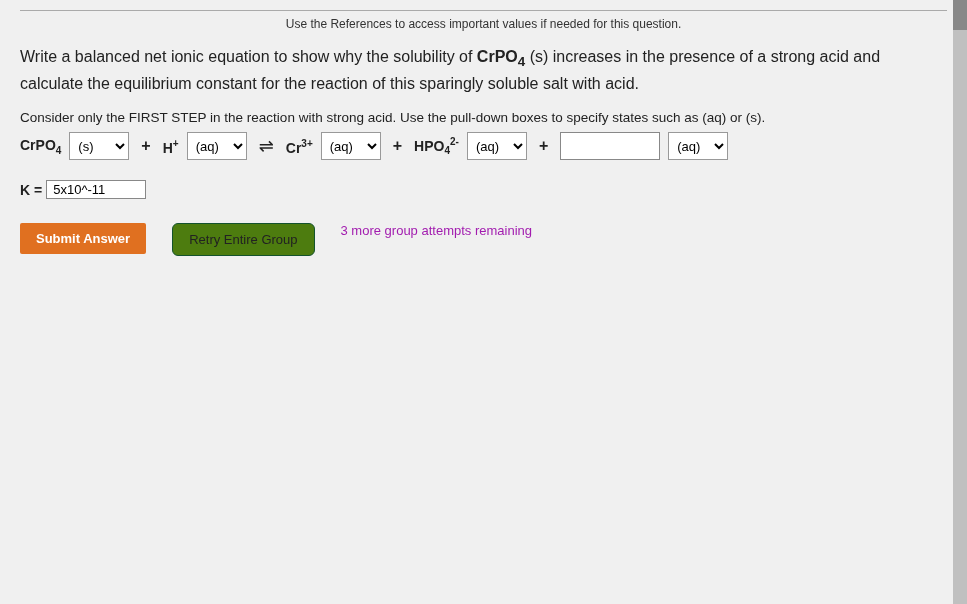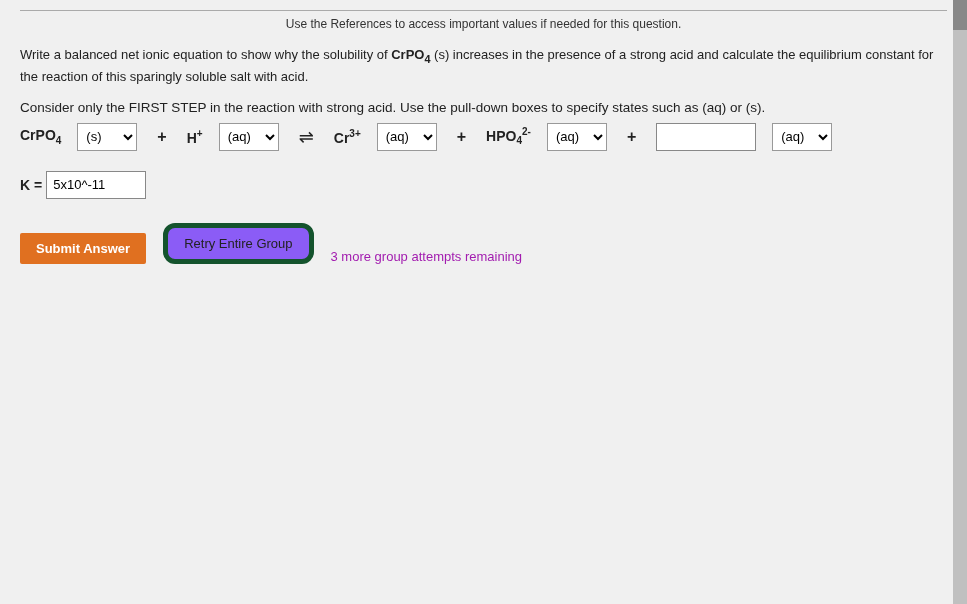--- a/index.html
+++ b/index.html
@@ -21,36 +21,36 @@
     }
     .references-bar {
       text-align: center;
       font-size: 12px;
       color: #333;
       margin-bottom: 14px;
       border-top: 1px solid #aaa;
       padding-top: 6px;
     }
     .question-text {
-      font-size: 13px;
+      font-size: 16px;
       color: #222;
       margin-bottom: 12px;
       line-height: 1.5;
     }
     .consider-text {
       font-size: 13.5px;
       color: #222;
       margin-bottom: 4px;
       line-height: 1.5;
     }
     .equation-row {
       display: flex;
       align-items: center;
       flex-wrap: wrap;
-      gap: 16px;
+      gap: 8px;
       margin-bottom: 20px;
     }
     .chem-formula {
       font-size: 14px;
       font-weight: bold;
       color: #222;
     }
     .chem-formula sup, .chem-formula sub {
       font-size: 10px;
     }
@@ -83,46 +83,46 @@
       font-size: 14px;
       font-weight: bold;
       margin-right: 4px;
       color: #222;
     }
     .k-input {
       border: 1px solid #888;
       background: #fff;
       font-size: 13px;
       padding: 3px 6px;
-      height: 28px;
+      height: 19px;
       width: 100px;
     }
     .buttons-row {
       display: flex;
-      align-items: flex-end;
-      gap: 17px;
+      align-items: flex-start;
+      gap: 26px;
     }
     .btn-submit {
       background: #e07020;
       color: #fff;
       border: none;
       padding: 8px 16px;
       font-size: 13px;
       font-weight: bold;
       cursor: pointer;
       border-radius: 2px;
     }
     .btn-retry {
-      background: #8b5cf6;
-      color: #222;
-      border: 5px solid #14532d;
+      background: #4d7c0f;
+      color: #222;
+      border: 1px solid #14532d;
       padding: 8px 16px;
       font-size: 13px;
       cursor: pointer;
-      border-radius: 12px;
+      border-radius: 6px;
     }
     .attempts-text {
       font-size: 13px;
       color: #a21caf;
     }
     .scrollbar {
       position: absolute;
       right: 0;
       top: 0;
       width: 14px;

